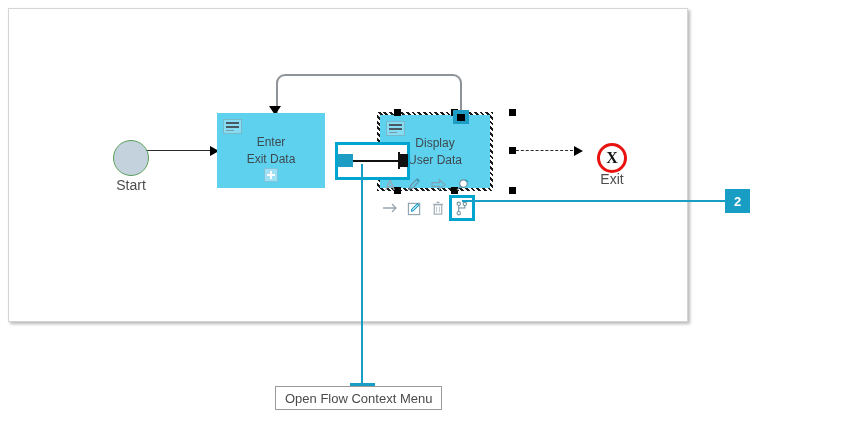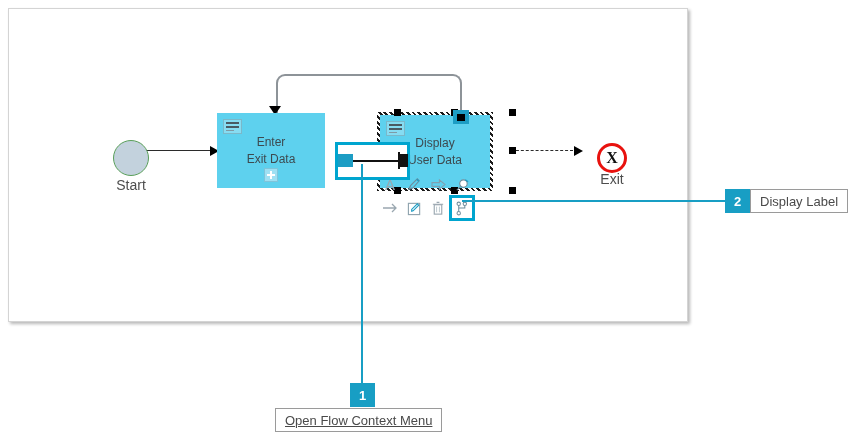--- a/index.html
+++ b/index.html
@@ -435,19 +435,18 @@
           <path d="M3.5 5 L3.5 11 M3.5 7.5 L10 7.5 L10 5" fill="none" stroke="#6f8d9c" stroke-width="1.1"></path>
         </svg>
       </div>
     </div>
 
   </div>
 
 
   <div class="leader v" style="left:361px; top:164px; height:220px;"></div>
   <div class="callout-badge" style="left:350px; top:383px;">1</div>
-  <div class="callout-box" style="left:275px; top:408px;text-decoration:underline;">Open Flow Context Menu</div>
+  <div class="callout-box" style="left:275px; top:386px;">Open Flow Context Menu</div>
 
   <div class="leader h" style="left:462px; top:200px; width:266px;"></div>
   <div class="callout-badge" style="left:725px; top:189px;">2</div>
-  <div class="callout-box" style="left:750px; top:189px;">Display Label</div>
 
 </div>
 
 </body></html>

